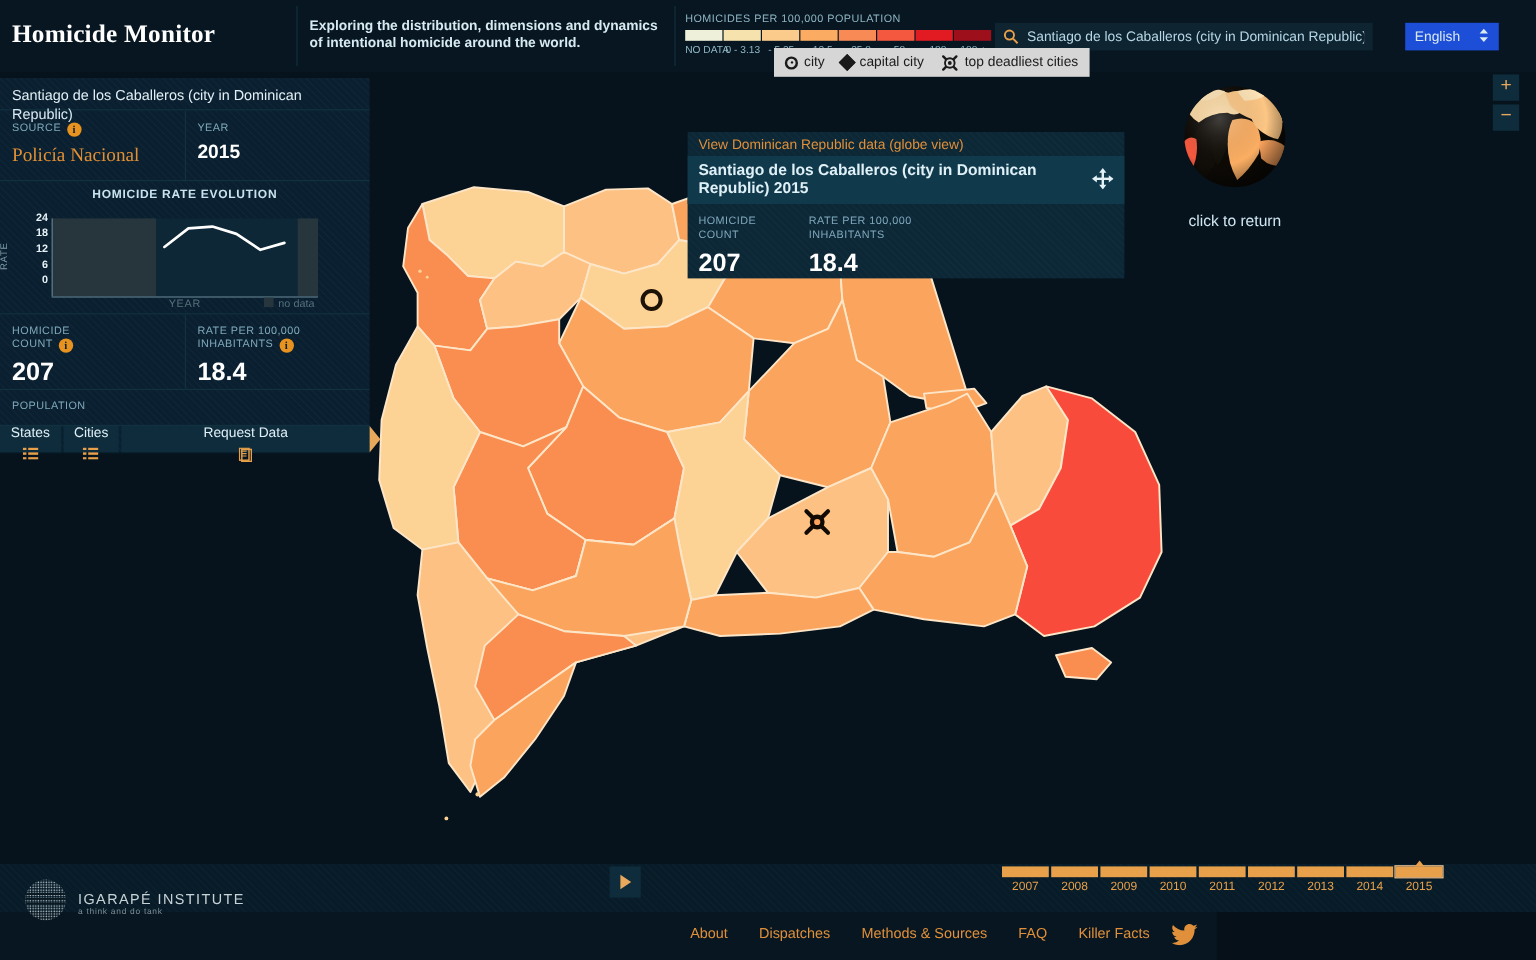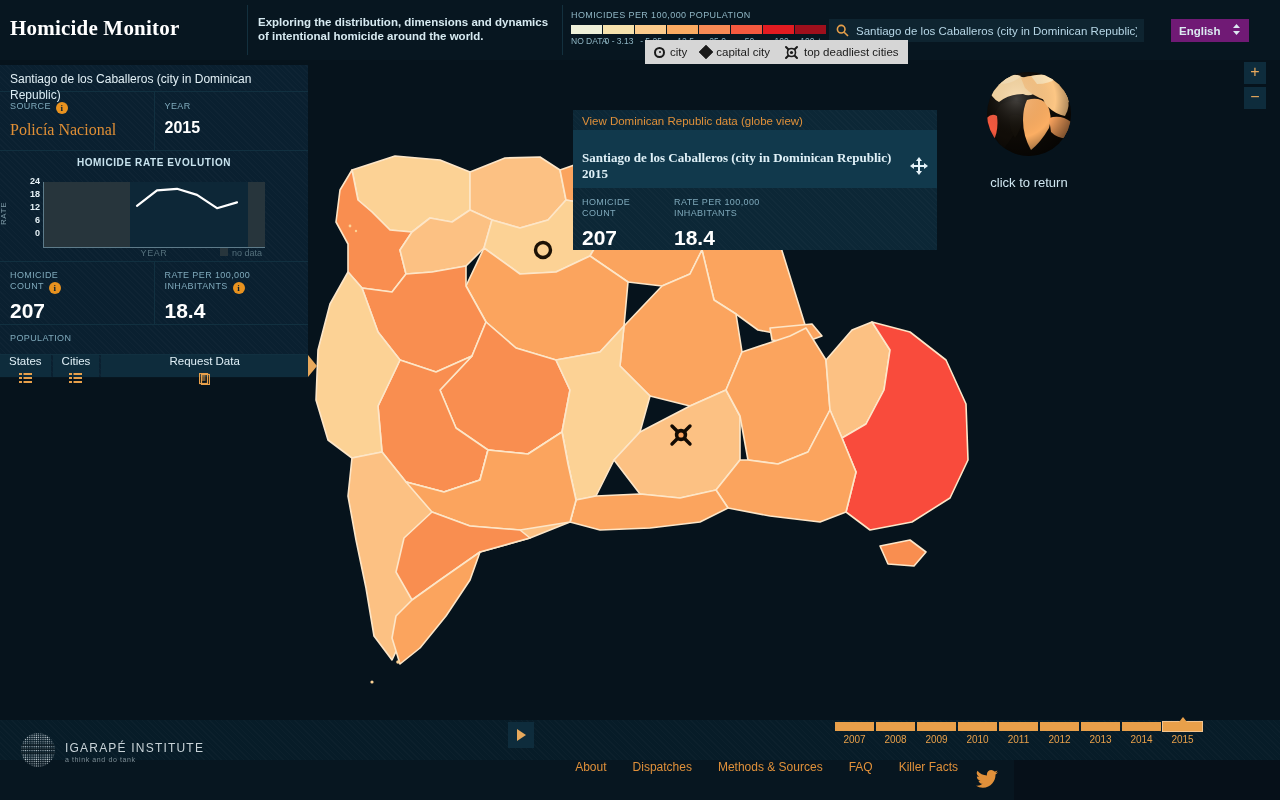--- a/index.html
+++ b/index.html
@@ -57,22 +57,22 @@
     position:absolute; left:829px; top:19px; width:315px; height:23px;
     background:#0e2430; display:flex; align-items:center; padding:0 7px;
   }
   #searchbox .sicon { margin-right:7px; line-height:0; }
   #search-input {
     flex:1; background:transparent; border:none; outline:none;
     color:#b6d6e6; font-size:11.5px; font-family:"Liberation Sans", sans-serif;
   }
   #lang {
     position:absolute; left:1171px; top:19px; width:78px; height:23px;
-    background:#701a75; display:flex; align-items:center; justify-content:space-between;
-    padding:0 8px; font-size:11.5px; color:#dbeaf1;font-weight:bold;
+    background:#1d4ed8; display:flex; align-items:center; justify-content:space-between;
+    padding:0 8px; font-size:11.5px; color:#dbeaf1;
   }
 
   
   #sidebar {
     position:absolute; left:0; top:65px; width:308px;
     background:#0a2030;
     background-image:repeating-linear-gradient(45deg,rgba(255,255,255,.018) 0 1px,transparent 1px 4px);
     z-index:30; border-bottom:1px solid #071620;
   }
   .sb-row { border-bottom:1px solid #113040; position:relative; }
@@ -142,21 +142,21 @@
 
   
   #infocard {
     position:absolute; left:573px; top:110px; width:364px; z-index:25;
     background:#0c2736;
     background-image:repeating-linear-gradient(45deg,rgba(255,255,255,.02) 0 1px,transparent 1px 4px);
   }
   #ic-link { padding:5px 9px 3px; font-size:11.5px; color:#e0903a; cursor:pointer; }
   #ic-title-row {
     display:flex; align-items:center; justify-content:space-between;
-    background:#11394c; padding:20px 9px 6px;font-family:Liberation Serif, serif;
+    background:#11394c; padding:4px 9px 6px;
   }
   #ic-title { font-size:13px; font-weight:bold; color:#dff0f7; }
   #ic-move { width:18px; height:18px; }
   #ic-stats { display:flex; height:62px; }
   #ic-stats .cell { flex:0 0 auto; padding:9px 0 0 9px; }
   #ic-stats .cell.c1 { width:92px; }
   #ic-stats .cell.c2 { width:150px; }
   #ic-stats .bignum { font-size:21px; font-weight:bold; color:#fff; margin-top:8px; }
 
   
@@ -183,21 +183,21 @@
   .yr .lbl2 { font-size:10px; color:#e8a04a; margin-top:3px; }
   .yr.sel .bar { outline:1px solid #f2c48f; }
   .yr.sel::after { content:""; position:absolute; left:50%; top:-5px; margin-left:-4px;
      width:0;height:0;border-left:4px solid transparent;border-right:4px solid transparent;border-bottom:5px solid #e8a04a; }
 
   
   #footer { position:absolute; left:0; bottom:0; width:1014px; height:40px; background:#071620; z-index:20; }
   #logo-wrap { position:absolute; left:20px; top:-28px; display:flex; align-items:center; gap:9px; }
   #logo-text .l1 { font-size:12px; color:#c8d3d8; letter-spacing:1.2px; }
   #logo-text .l2 { font-size:7px; color:#7d8d95; letter-spacing:.6px; margin-top:1px; }
-  #footnav { position:absolute; right:56px; top:0; display:flex; gap:26px; }
+  #footnav { position:absolute; right:56px; top:11px; display:flex; gap:26px; }
   #footnav a { font-size:12px; color:#e0903a; text-decoration:none; cursor:pointer; }
   #twitter { position:absolute; right:16px; top:10px; cursor:pointer; }
 </style>
 </head>
 <body>
 
 <div id="app">
 
   <div id="map">
     <svg width="1280" height="700" viewBox="0 0 1280 700">

